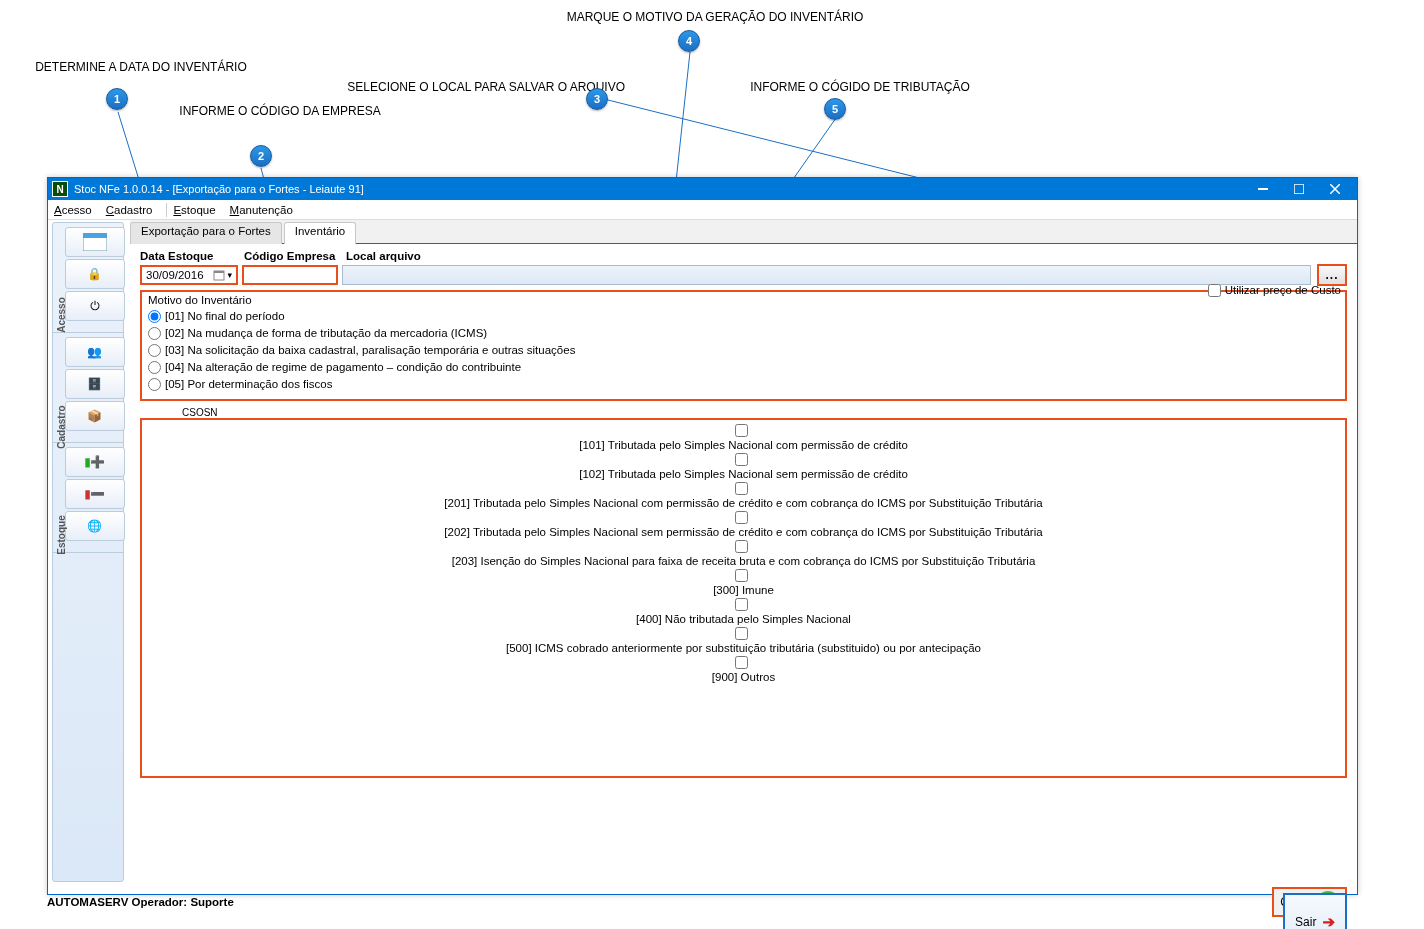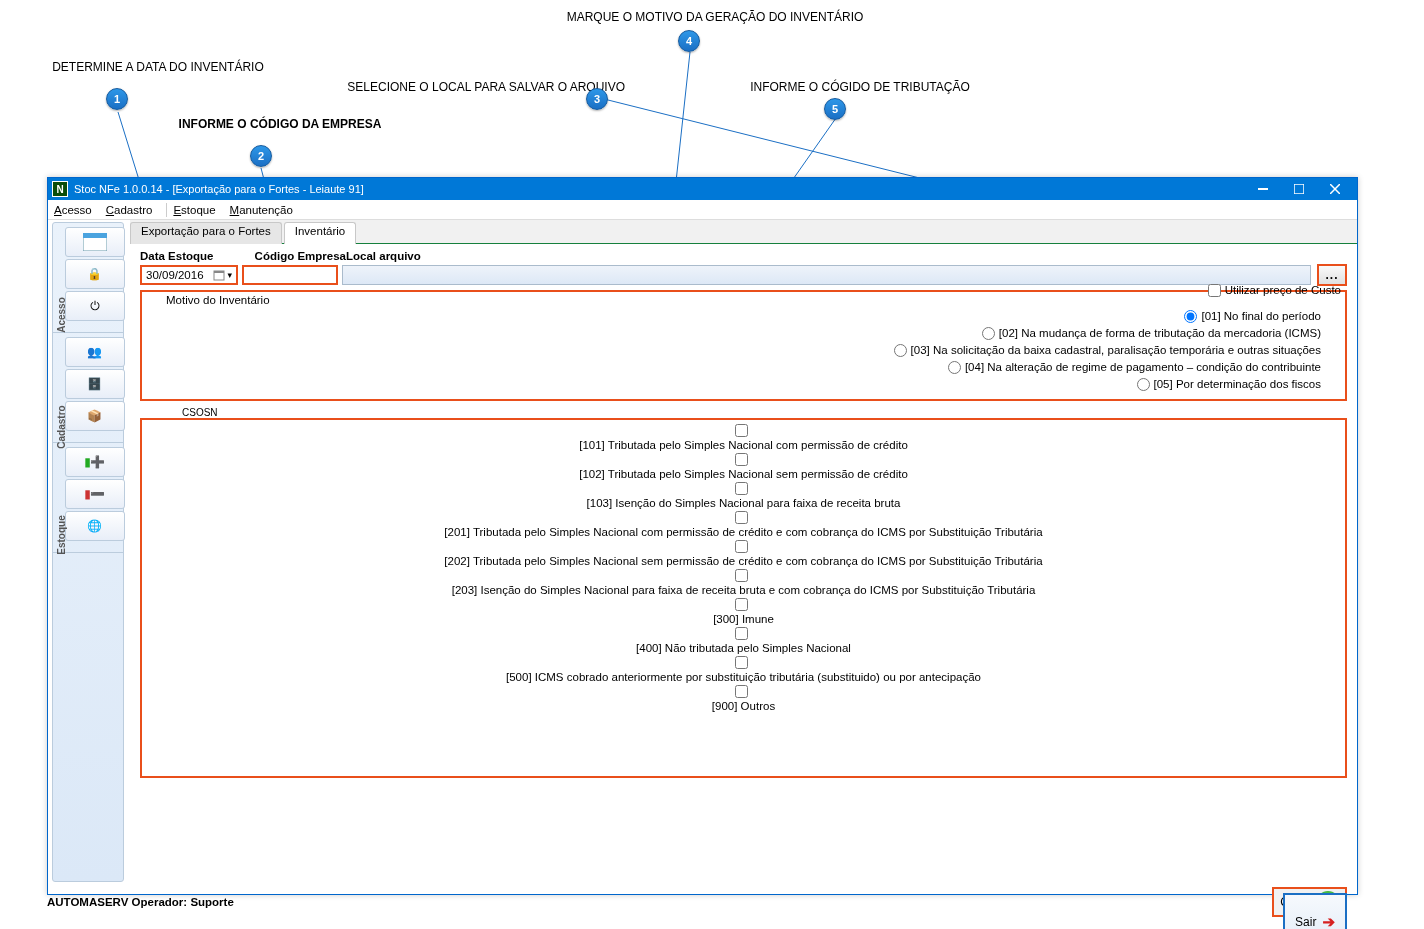--- a/index.html
+++ b/index.html
@@ -25,30 +25,30 @@
   .side-group .group-label { position: absolute; left: -2px; top: 50%; transform: rotate(-90deg) translate(-50%,-50%); transform-origin: left top; font-size: 10px; color: #555; font-weight: bold; }
   .side-btn { width: 34px; height: 30px; margin: 2px auto; background: linear-gradient(#fff,#e8eef8); border: 1px solid #bcd; border-radius: 3px; display: flex; align-items: center; justify-content: center; cursor: pointer; }
   .side-btn.wide { width: 60px; margin-left: 10px; }
   .main { position: absolute; left: 82px; top: 0; right: 0; bottom: 0; }
   .tabs { display: flex; align-items: flex-end; height: 24px; background: #f1f1f1; border-bottom: 1px solid #15803d; }
   .tab { height: 22px; padding: 2px 10px 0; font-size: 11.5px; background: #e6e6e6; border: 1px solid #c8c8c8; border-bottom: none; margin-right: 2px; border-radius: 3px 3px 0 0; cursor: pointer; position: relative; top: 1px; }
   .tab.active { background: #fff; font-weight: normal; }
   .tab-body { padding: 6px 10px 0; position: relative; height: 735px; }
   .row-labels { display: flex; font-weight: bold; font-size: 11.5px; margin-bottom: 2px; }
   .row-labels .lbl1 { width: 104px; }
-  .row-labels .lbl2 { width: 102px; text-align: right; }
+  .row-labels .lbl2 { width: 102px; }
   .row-fields { display: flex; align-items: center; gap: 4px; }
   .field-date { width: 98px; height: 20px; border: 2px solid #e94f1b; background: #fff; display: flex; align-items: center; padding: 0 4px; font-size: 11.5px; position: relative; }
   .field-date .dd-btn { margin-left: auto; display: flex; align-items: center; gap: 2px; }
   .field-code { width: 96px; height: 20px; border: 2px solid #e94f1b; background: #fff; }
   .field-path { flex: 1; height: 20px; background: linear-gradient(#eef3fa,#dde8f6); border: 1px solid #abc; }
   .browse-btn { width: 30px; height: 22px; border: 2px solid #e94f1b; background: linear-gradient(#fafafa,#e0e0e0); display: flex; align-items: center; justify-content: center; cursor: pointer; font-weight: bold; letter-spacing: 1px; margin-left: 2px; }
-  .motivo-box { margin-top: 4px; border: 2px solid #e94f1b; padding: 2px 24px 6px; }
+  .motivo-box { margin-top: 4px; border: 2px solid #e94f1b; padding: 2px 6px 6px; }
   .motivo-box .legend { font-size: 11.5px; margin-bottom: 2px; }
-  .radio-row { display: flex; align-items: center; font-size: 11.5px; line-height: 17px; justify-content: flex-end; }
+  .radio-row { display: flex; align-items: center; font-size: 11.5px; line-height: 17px; }
   .radio-row input { margin: 0 4px 0 0; }
   .chk-custo { position: absolute; right: 16px; top: 40px; display: flex; align-items: flex-start; font-size: 11.5px; }
   .chk-custo input { margin: 0 4px 0 0; }
   .csosn-title { margin: 6px 0 0 42px; font-size: 10px; }
   .csosn-box { border: 2px solid #e94f1b; padding: 4px 6px; margin-top: 0; height: 360px; }
   .chk-row { display: flex; align-items: center; font-size: 11.5px; line-height: 16px; flex-direction: column; }
   .chk-row input { margin: 0 4px 0 0; }
   .gerar-box { position: absolute; right: 10px; bottom: 62px; display: flex; align-items: center; gap: 6px; border: 2px solid #e94f1b; padding: 2px 6px; background: #f1f1f1; }
   .gerar-box .ok-icon { width: 22px; height: 22px; border-radius: 50%; background: radial-gradient(#7de26a,#29a329); display: flex; align-items: center; justify-content: center; color: #fff; font-weight: bold; }
   .sair-box { position: absolute; right: 10px; bottom: 28px; display: flex; align-items: center; gap: 6px; border: 2px solid #1b6fc4; padding: 18px 10px; background: linear-gradient(#f6f9fd,#e2ecf7); cursor: pointer; }
@@ -66,24 +66,24 @@
   <g stroke="#1b6fc4" stroke-width="1" fill="none">
     <line x1="118" y1="112" x2="170" y2="280"></line>
     <line x1="261" y1="168" x2="290" y2="280"></line>
     <line x1="600" y1="98" x2="1335" y2="282"></line>
     <line x1="690" y1="52" x2="660" y2="330"></line>
     <line x1="836" y1="118" x2="610" y2="440"></line>
     <line x1="1145" y1="625" x2="1300" y2="793"></line>
   </g>
 </svg>
 
-<div class="callout" style="left:18px; top:60px; width:280px;">DETERMINE A DATA DO INVENTÁRIO</div>
+<div class="callout" style="left:1px; top:60px; width:280px;">DETERMINE A DATA DO INVENTÁRIO</div>
 <div class="callout" style="left:106px; top:88px;"><span class="badge">1</span></div>
 
-<div class="callout" style="left:150px; top:117px; width:260px;font-weight:bold;">INFORME O CÓDIGO DA EMPRESA</div>
+<div class="callout" style="left:150px; top:104px; width:260px;">INFORME O CÓDIGO DA EMPRESA</div>
 <div class="callout" style="left:250px; top:145px;"><span class="badge">2</span></div>
 
 <div class="callout" style="left:305px; top:80px; width:320px; text-align:right;">SELECIONE O LOCAL PARA SALVAR O ARQUIVO</div>
 <div class="callout" style="left:586px; top:88px;"><span class="badge">3</span></div>
 
 <div class="callout" style="left:540px; top:10px; width:350px;">MARQUE O MOTIVO DA GERAÇÃO DO INVENTÁRIO</div>
 <div class="callout" style="left:678px; top:30px;"><span class="badge">4</span></div>
 
 <div class="callout" style="left:720px; top:80px; width:280px;">INFORME O CÓGIDO DE TRIBUTAÇÃO</div>
 <div class="callout" style="left:824px; top:98px;"><span class="badge">5</span></div>
@@ -226,24 +226,20 @@
           <div class="chk-row">
               <input type="checkbox" style="">
               <span>[101] Tributada pelo Simples Nacional com permissão de crédito</span>
             </div>
           <div class="chk-row">
               <input type="checkbox" style="">
               <span>[102] Tributada pelo Simples Nacional sem permissão de crédito</span>
             </div>
           <div class="chk-row">
               <input type="checkbox" style="">
-              <span>[103] Isenção do Simples Nacional para faixa de receita bruta</span>
-            </div>
-          <div class="chk-row">
-              <input type="checkbox" style="">
               <span>[201] Tributada pelo Simples Nacional com permissão de crédito e com cobrança do ICMS por Substituição Tributária</span>
             </div>
           <div class="chk-row">
               <input type="checkbox" style="">
               <span>[202] Tributada pelo Simples Nacional sem permissão de crédito e com cobrança do ICMS por Substituição Tributária</span>
             </div>
           <div class="chk-row">
               <input type="checkbox" style="">
               <span>[203] Isenção do Simples Nacional para faixa de receita bruta e com cobrança do ICMS por Substituição Tributária</span>
             </div>

